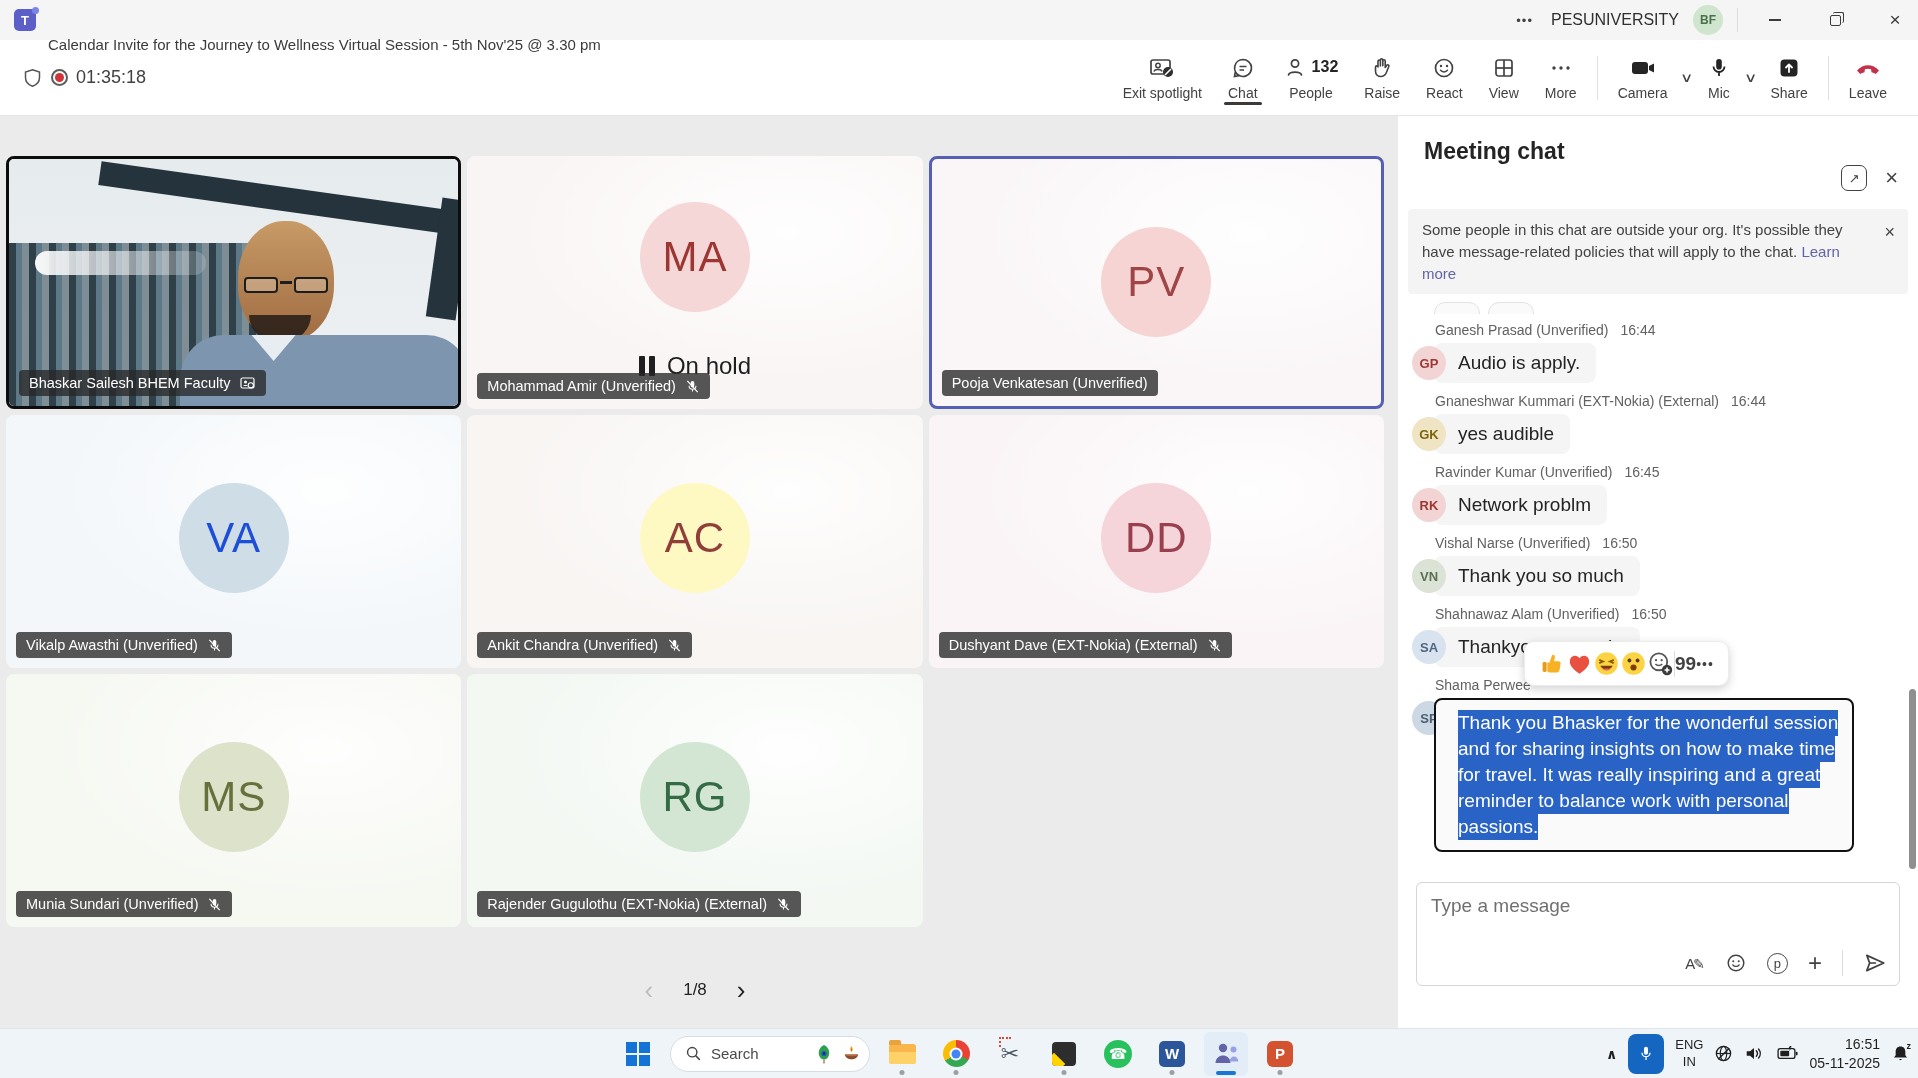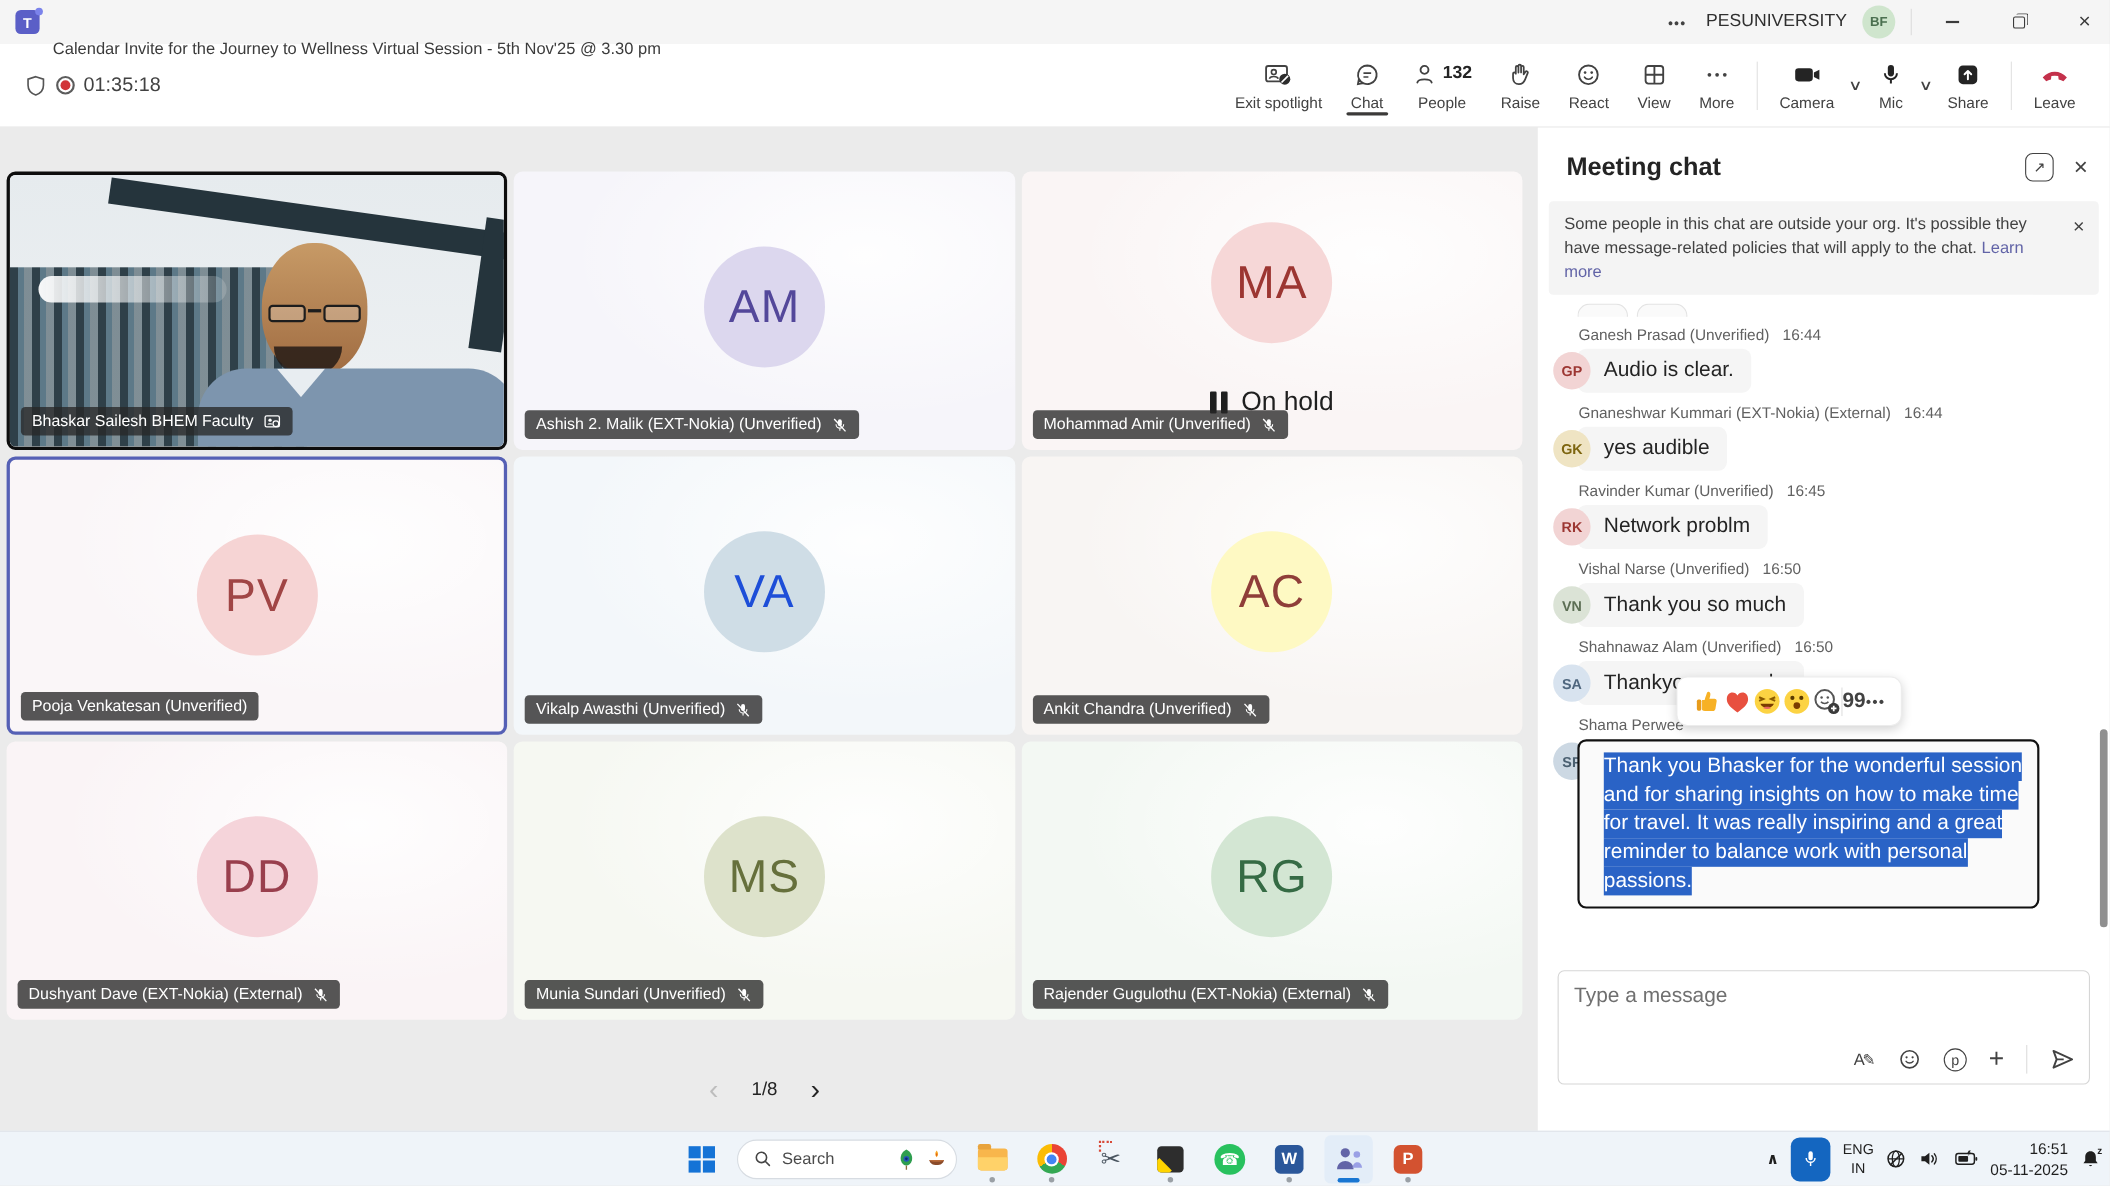--- a/index.html
+++ b/index.html
@@ -67,21 +67,21 @@
   .glasses { position:absolute; left:50.6%; top:118px; width:100px; height:18px; }
   .glasses i { position:absolute; width:34px; height:16px; border:2.5px solid #1d1d1d; border-radius:4px; background:rgba(255,255,255,.25); }
   .glasses i.l { left:8px; } .glasses i.r { right:8px; }
   .glasses::after { content:""; position:absolute; left:44px; top:4px; width:12px; height:3px; background:#1d1d1d; }
   .beard { position:absolute; left:53.5%; top:156px; width:62px; height:26px; background:#241b16; border-radius:0 0 30px 30px; opacity:.85; }
   .torso { position:absolute; left:38%; top:176px; width:290px; height:80px; border-radius:44px 44px 0 0; background:#7d95ae; }
   .collar { position:absolute; left:54%; top:176px; width:44px; height:26px; background:#e8edf1; clip-path:polygon(0 0,100% 0,50% 100%); }
 
   
   .chat { width:520px; margin-left:8px; background:#fff; display:flex; flex-direction:column; position:relative; }
-  .chat-head { display:flex; align-items:center; padding:22px 20px 14px 26px; }
+  .chat-head { display:flex; align-items:flex-start; padding:22px 20px 14px 26px;flex-direction:column; }
   .chat-title { font-size:23px; font-weight:bold; color:#242424; }
   .chat-head-ic { margin-left:auto; display:flex; align-items:center; gap:18px; }
   .popout { width:26px; height:26px; border:1.6px solid #424242; border-radius:7px; display:flex; align-items:center; justify-content:center; font-size:13px; color:#424242; }
   .x-ic { font-size:22px; color:#424242; line-height:1; }
   .notice { margin:4px 10px 0 10px; background:#f4f4f4; border-radius:4px; padding:10px 40px 10px 14px; font-size:15px; line-height:1.45; color:#424242; position:relative; }
   .notice a { color:#6264a7; text-decoration:none; }
   .notice .x-ic { position:absolute; right:13px; top:14px; font-size:18px; }
   .msgs { flex:1; position:relative; padding:8px 16px 0 14px; overflow:hidden; }
   .remnant { height:12px; overflow:hidden; margin-left:22px; display:flex; gap:8px; }
   .remnant i { width:46px; height:22px; border:1px solid #e3e3e3; border-radius:11px; background:#fafafa; }
@@ -288,33 +288,20 @@
           <span>Bhaskar Sailesh BHEM Faculty</span>
           <svg width="17" height="16" viewBox="0 0 16 16">
             <rect x="1.5" y="3" width="13" height="10" rx="1.5" fill="none" stroke="#fff" stroke-width="1.2"></rect>
             <circle cx="6" cy="7" r="1.5" fill="#fff"></circle>
             <path d="M3.6 11c.4-1.5 4.4-1.5 4.8 0z" fill="#fff"></path>
             <circle cx="11.3" cy="10.3" r="2.6" fill="none" stroke="#fff" stroke-width="1.1"></circle>
           </svg>
         </div>
       </div>
 
-      <div class="tile" style="background: rgb(246, 245, 250);">
-        <div class="sheen"></div>
-        <div class="av-big" style="background: rgb(220, 215, 238); color: rgb(83, 71, 154);">AM</div>
-        <div class="namepill">
-          <span>Ashish 2. Malik (EXT-Nokia) (Unverified)</span>
-          <svg width="15" height="15" viewBox="0 0 16 16">
-              <path d="M8 2.2a1.9 1.9 0 0 1 1.9 1.9v3a1.9 1.9 0 0 1-3.8 0v-3A1.9 1.9 0 0 1 8 2.2z" fill="#fff"></path>
-              <path d="M4.3 7.2a3.7 3.7 0 0 0 7.4 0" fill="none" stroke="#fff" stroke-width="1.1"></path>
-              <line x1="8" y1="11" x2="8" y2="13.4" stroke="#fff" stroke-width="1.1"></line>
-              <line x1="2.5" y1="2" x2="13.5" y2="14" stroke="#fff" stroke-width="1.3"></line>
-            </svg>
-        </div>
-      </div>
 
       <div class="tile" style="background: rgb(250, 245, 245);">
         <div class="sheen"></div>
         <div class="av-big" style="top: 46px; background: rgb(246, 215, 215); color: rgb(156, 54, 50);">MA</div>
         <div class="onhold">
           <span class="pause">
               <i></i>
               <i></i>
             </span>
           <span>On hold</span>
@@ -433,21 +420,21 @@
 
     <div class="msgs">
       <div class="remnant">
           <i></i>
           <i></i>
         </div>
 
       <div class="msg">
         <div class="author"><span>Ganesh Prasad (Unverified)</span><span class="time">16:44</span></div>
         <div class="av" style="background: rgb(242, 212, 212); color: rgb(156, 54, 50);">GP</div>
-        <div class="bubble">Audio is clear.</div>
+        <div class="bubble">Audio is apply.</div>
       </div>
 
       <div class="msg">
         <div class="author"><span>Gnaneshwar Kummari (EXT-Nokia) (External)</span><span class="time">16:44</span></div>
         <div class="av" style="background: rgb(239, 228, 195); color: rgb(125, 101, 15);">GK</div>
         <div class="bubble">yes audible</div>
       </div>
 
       <div class="msg">
         <div class="author"><span>Ravinder Kumar (Unverified)</span><span class="time">16:45</span></div>

